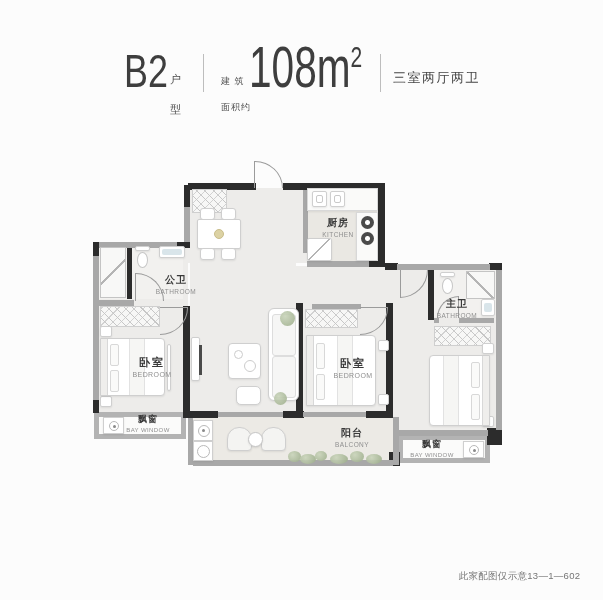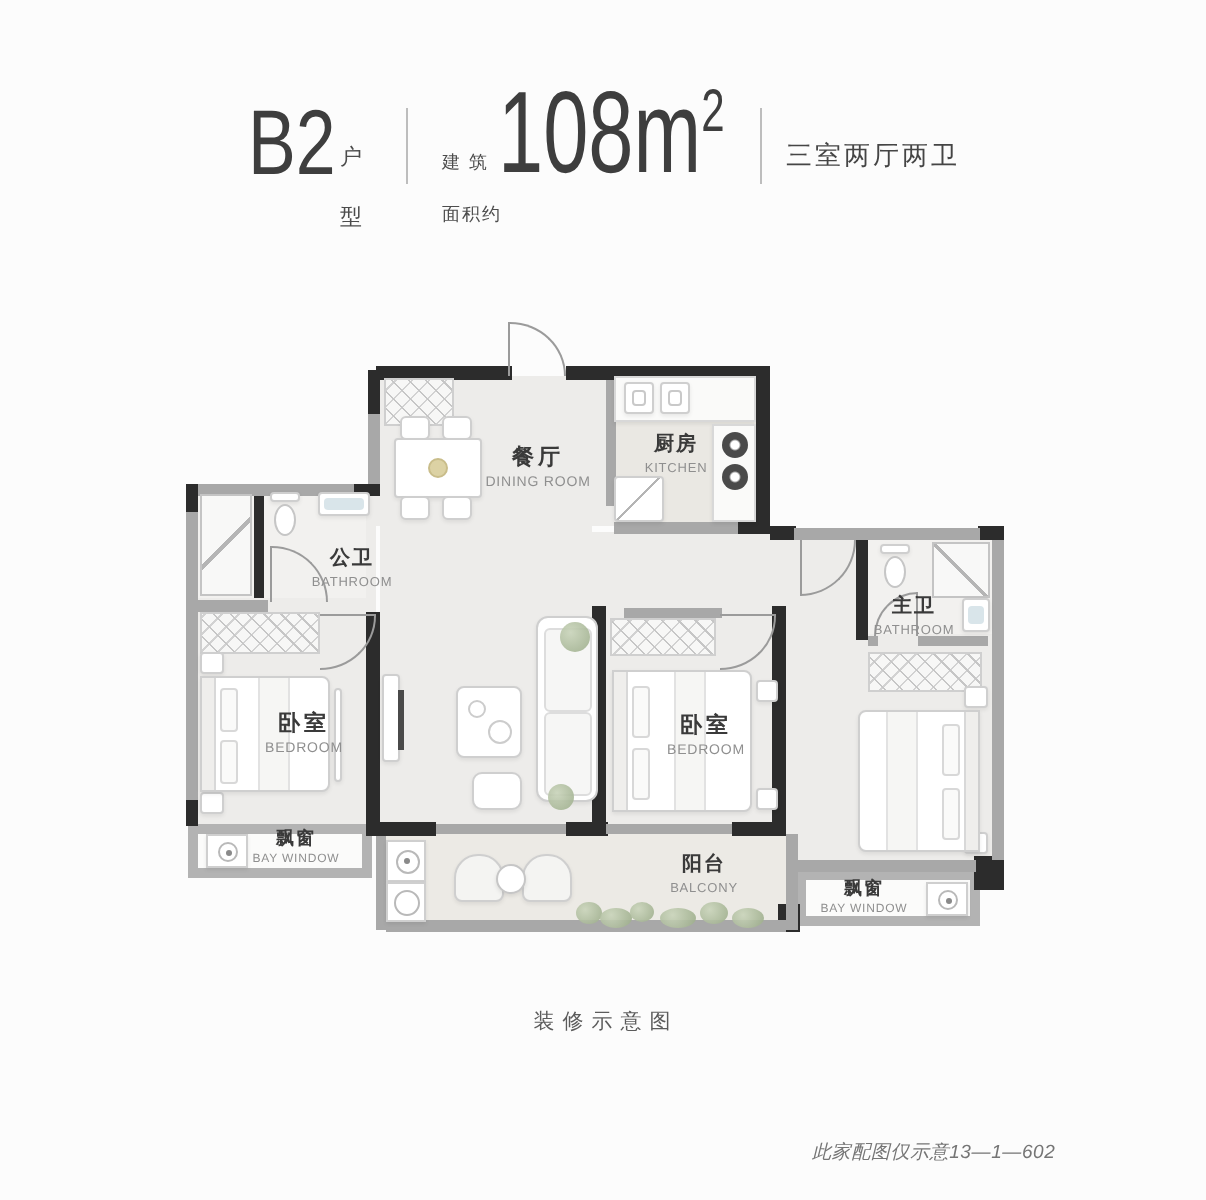--- a/index.html
+++ b/index.html
@@ -230,24 +230,20 @@
 
   <div class="fu" style="left:103px;top:417px;width:21px;height:17px;border-radius:0;">
     <div class="circ" style="left:5px;top:3px;width:10px;height:10px;border:1px solid #b9b9b9;background:#fff;"></div>
     <div class="circ" style="left:9px;top:7px;width:3px;height:3px;background:#8a8a8a;"></div>
   </div>
   <div class="fu" style="left:463px;top:441px;width:21px;height:17px;border-radius:0;">
     <div class="circ" style="left:5px;top:3px;width:10px;height:10px;border:1px solid #b9b9b9;background:#fff;"></div>
     <div class="circ" style="left:9px;top:7px;width:3px;height:3px;background:#8a8a8a;"></div>
   </div>
 
-  <div class="lbl" style="left:233px;top:223px;width:72px;">
-    <div class="cn">餐厅</div>
-    <div class="en">DINING ROOM</div>
-  </div>
   <div class="lbl sm" style="left:308px;top:216px;width:60px;">
     <div class="cn">厨房</div>
     <div class="en">KITCHEN</div>
   </div>
   <div class="lbl sm" style="left:145px;top:273px;width:62px;">
     <div class="cn">公卫</div>
     <div class="en">BATHROOM</div>
   </div>
   <div class="lbl" style="left:121px;top:356px;width:62px;">
     <div class="cn">卧室</div>
@@ -267,16 +263,15 @@
   </div>
   <div class="lbl sm" style="left:320px;top:426px;width:64px;">
     <div class="cn">阳台</div>
     <div class="en">BALCONY</div>
   </div>
   <div class="lbl xs" style="left:400px;top:439px;width:64px;">
     <div class="cn">飘窗</div>
     <div class="en">BAY WINDOW</div>
   </div>
 
-  <div class="ftr" style="left:251px;top:504px;width:104px;text-align:center;font-size:10.5px;letter-spacing:4px;">装修示意图</div>
-  <div class="ftr" style="left:406px;top:570px;width:165px;text-align:left;font-size:9.5px;color:#757575;letter-spacing:.3px;font-style:italic;">此家配图仅示意13—1—602</div>
+  <div class="ftr" style="left:437px;top:570px;width:165px;text-align:center;font-size:9.5px;color:#757575;letter-spacing:.3px;">此家配图仅示意13—1—602</div>
 
 </div>
 
 </body></html>

